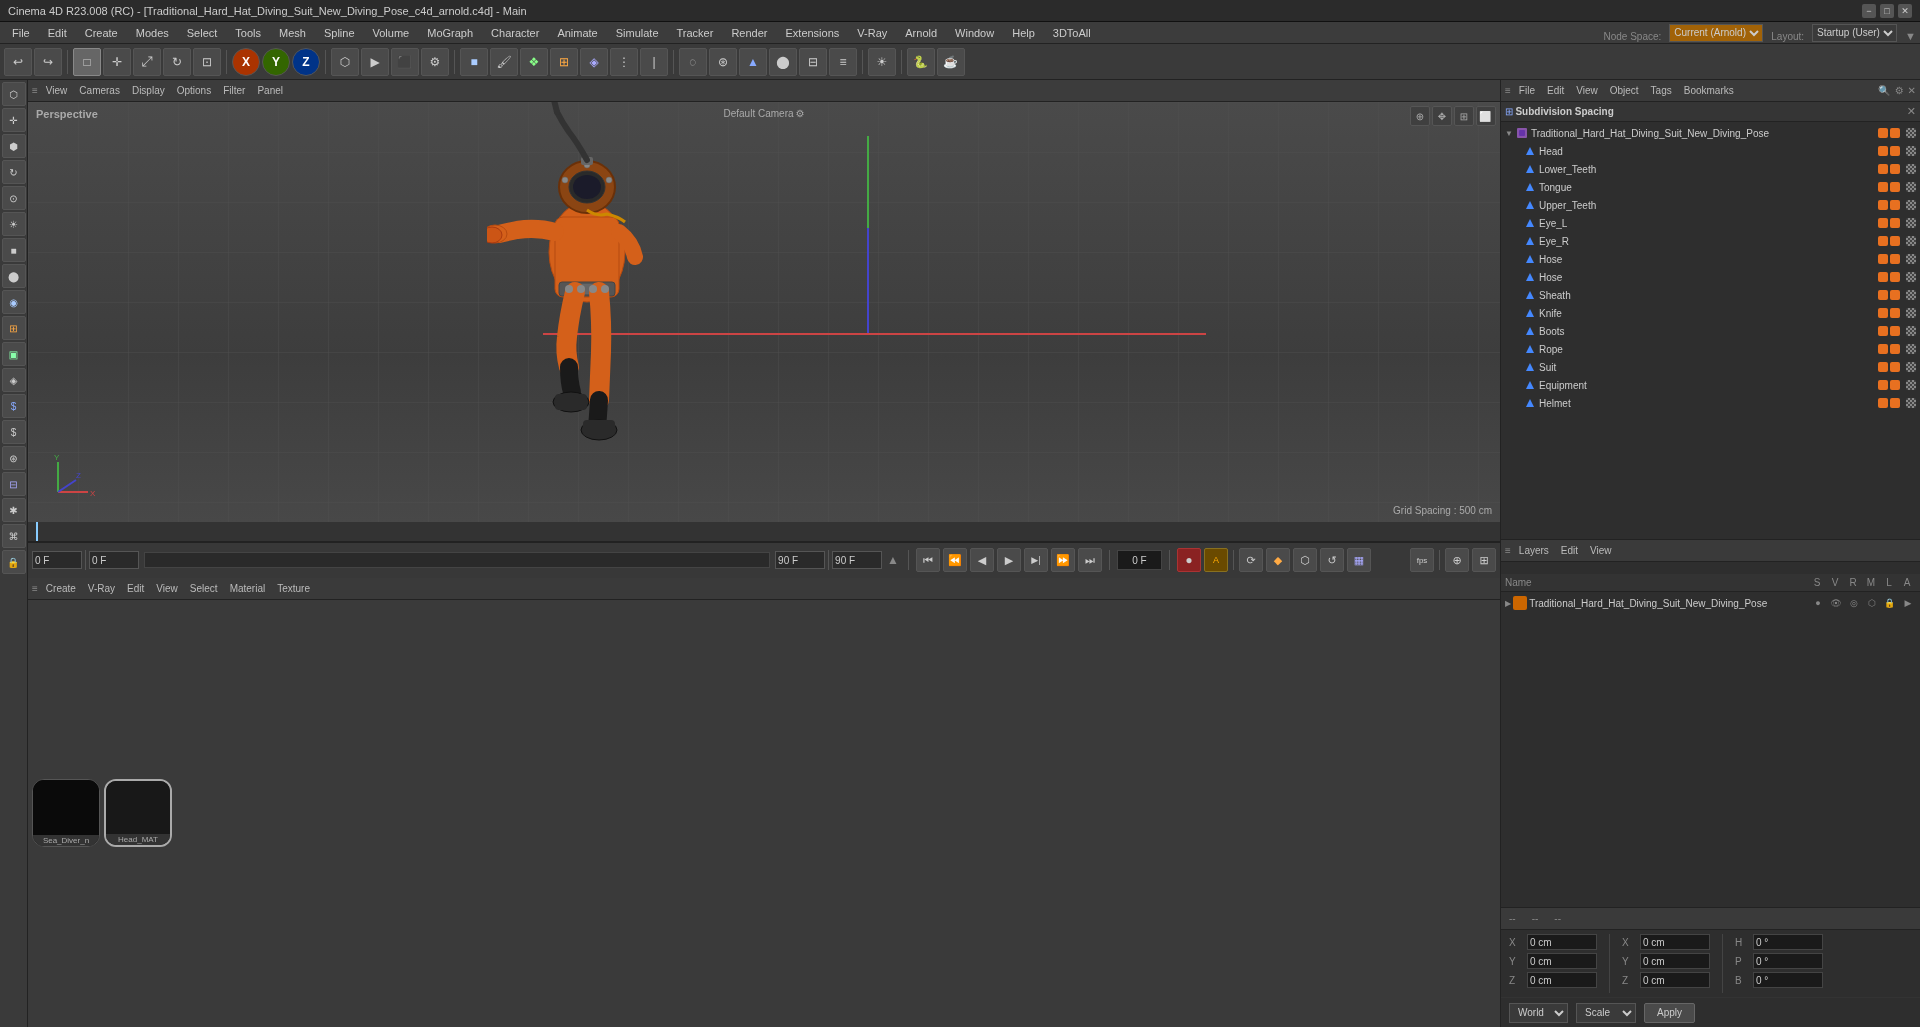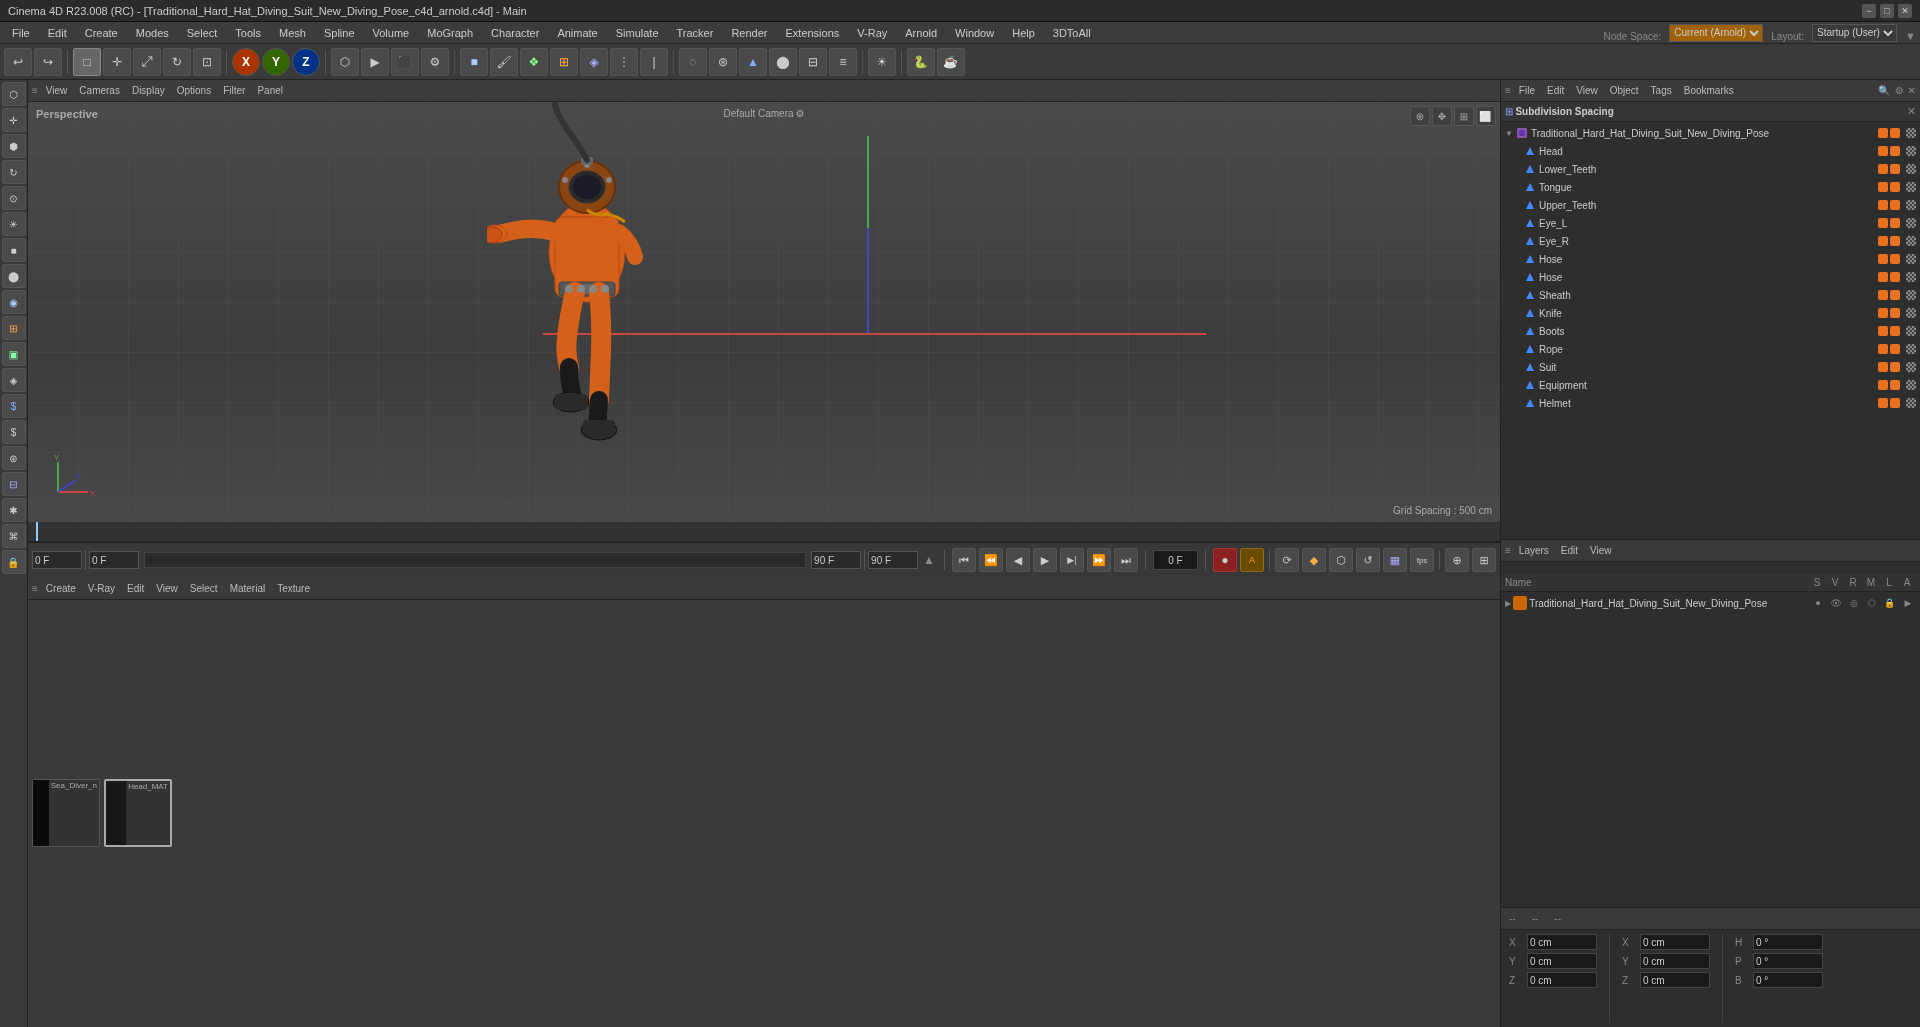--- a/index.html
+++ b/index.html
@@ -227,24 +227,24 @@
       align-items: center;
       padding: 4px;
       gap: 4px;
       overflow-x: auto;
     }
     .material-swatch {
       width: 68px;
       height: 68px;
       background: #111;
       border: 1px solid #555;
-      border-radius: 2px;
+      border-radius: 12px;
       cursor: pointer;
       display: flex;
-      flex-direction: row;
+      flex-direction: column;
       overflow: hidden;
       flex-shrink: 0;
     }
     .material-swatch.selected { border-color: #aaa; border-width: 2px; }
     .material-swatch .swatch-color { flex: 1; background: #000; }
     .material-swatch .swatch-name { font-size: 8px; color: #aaa; padding: 1px 2px; text-align: center; background: #333; white-space: nowrap; overflow: hidden; text-overflow: ellipsis; }
     
     
     #right-panel {
       width: 420px;
@@ -765,21 +765,21 @@
       <button class="play-btn red-btn">⏺</button>
       <button class="play-btn orange-btn" style="color:#ffaa00;font-size:9px;">A</button>
 
       <div style="width:1px;height:20px;background:#555;margin:0 2px;"></div>
 
       <button class="play-btn">⟳</button>
       <button class="play-btn" style="color:#ffaa44;">◆</button>
       <button class="play-btn">⬡</button>
       <button class="play-btn">↺</button>
       <button class="play-btn" style="color:#aaaaff;">▦</button>
-      <button class="play-btn" style="font-size:8px;">fps</button>
+      <button class="play-btn" style="font-size:8px;margin-left:36px;">fps</button>
 
       <div style="width:1px;height:20px;background:#555;margin:0 2px;"></div>
 
       <button class="play-btn">⊕</button>
       <button class="play-btn">⊞</button>
     </div>
 
     <div id="bottom-toolbar">
       <span style="font-size:10px;color:#888;cursor:pointer;">≡</span>
       <span class="vp-menu">Create</span>
@@ -1162,17 +1162,30 @@
           <div class="transform-row">
             <span class="transform-label">P</span>
             <input class="transform-input" value="0 °" style="">
           </div>
           <div class="transform-row">
             <span class="transform-label">B</span>
             <input class="transform-input" value="0 °" style="">
           </div>
         </div>
       </div>
+      <div id="transform-footer">
+        <select class="coord-select">
+          <option>World</option>
+          <option>Object</option>
+          <option>Local</option>
+        </select>
+        <select class="coord-select">
+          <option>Move</option>
+          <option selected="">Scale</option>
+          <option>Rotate</option>
+        </select>
+        <button class="apply-btn">Apply</button>
+      </div>
     </div>
 
   </div>
 
 </div>
 
 </body></html>

